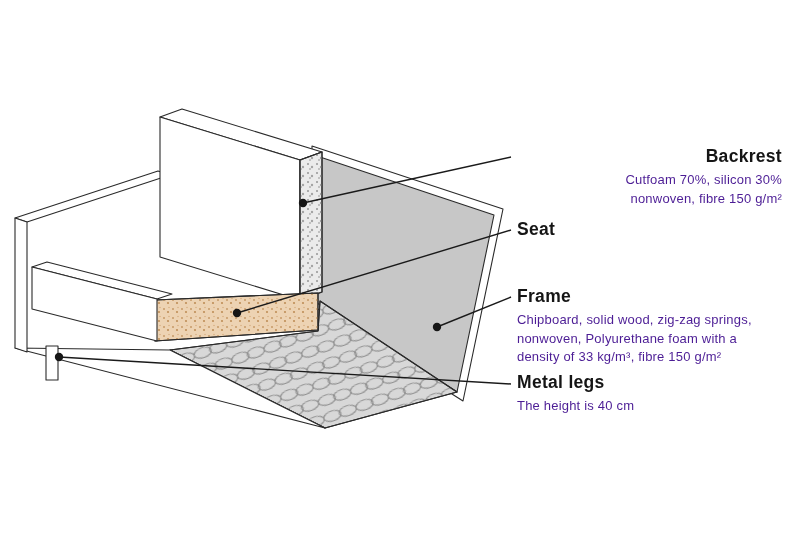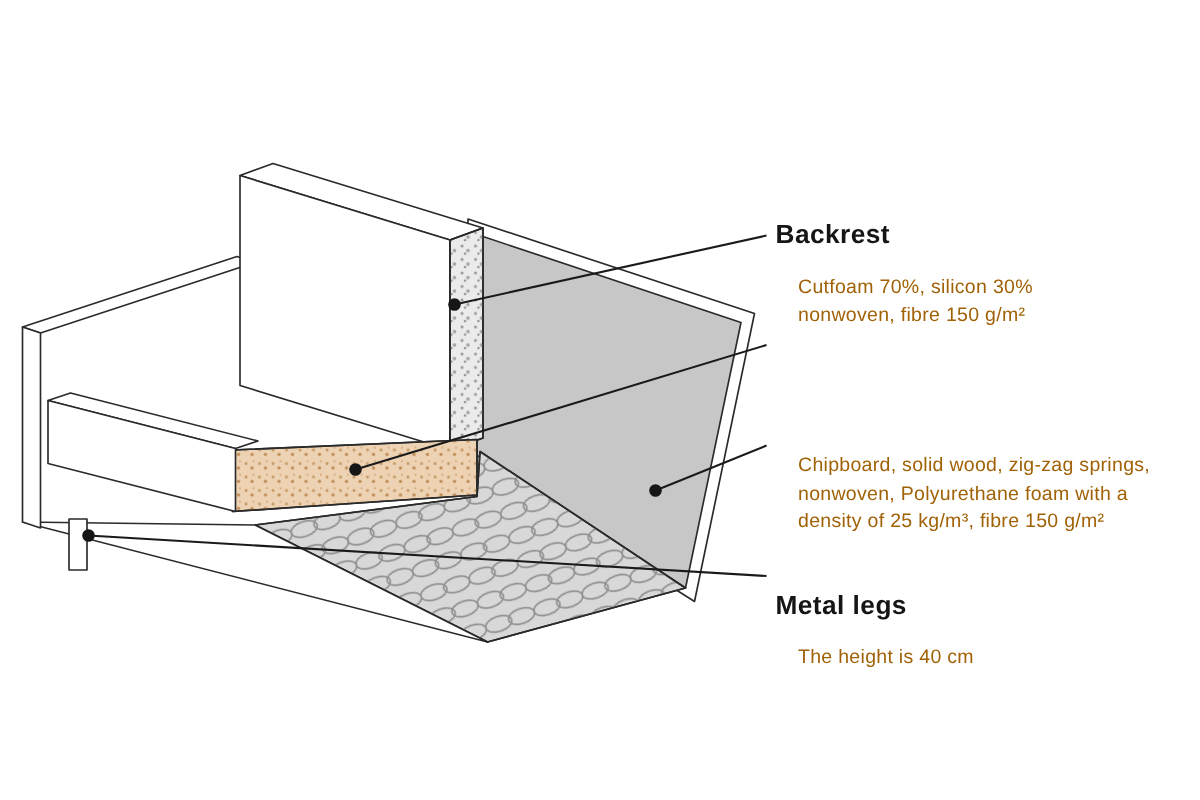--- a/index.html
+++ b/index.html
@@ -15,31 +15,31 @@
 
   .label { position: absolute; left: 517px; width: 265px; color: #1d1d1f; }
   .label h3 {
     margin: 0 0 4px 0;
     font-size: 17.5px;
     font-weight: 700;
     letter-spacing: .3px;
     color: #151515;
   }
   .label p {
-    margin: 15px;
+    margin: 0;
     font-size: 13px;
     line-height: 18.5px;
     letter-spacing: .2px;
-    color: #a16207;
+    color: #4c1d95;
     white-space: pre-line;
   }
-  #label-backrest  { top: 146px; }
+  #label-backrest  { top: 146px; text-align: right; }
   #label-seat      { top: 219px; }
   #label-frame     { top: 286px; }
-  #label-metal-legs{ top: 393px; }
+  #label-metal-legs{ top: 372px; }
 </style>
 </head>
 <body>
 
 <div class="stage">
 
   <svg class="illustration" width="800" height="533" viewBox="0 0 800 533">
     <defs>
       <pattern id="speckleGray" width="9" height="9" patternUnits="userSpaceOnUse">
         <circle cx="2" cy="2" r="1" fill="#969696"></circle>
@@ -101,26 +101,28 @@
     </g>
   </svg>
 
   <div class="label" id="label-backrest">
     <h3>Backrest</h3>
     <p>Cutfoam 70%, silicon 30%
 nonwoven, fibre 150 g/m²</p>
   </div>
 
   <div class="label" id="label-seat">
+    <h3>Seat</h3>
   </div>
 
   <div class="label" id="label-frame">
+    <h3>Frame</h3>
     <p>Chipboard, solid wood, zig-zag springs,
 nonwoven, Polyurethane foam with a
-density of 25 kg/m³, fibre 150 g/m²</p>
+density of 33 kg/m³, fibre 150 g/m²</p>
   </div>
 
   <div class="label" id="label-metal-legs">
     <h3>Metal legs</h3>
     <p>The height is 40 cm</p>
   </div>
 
 </div>
 
 </body></html>

